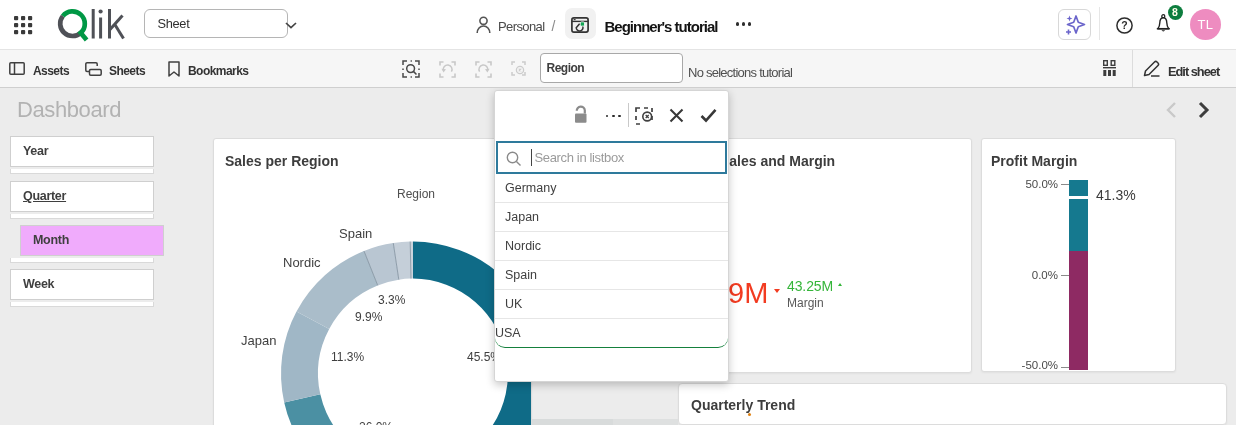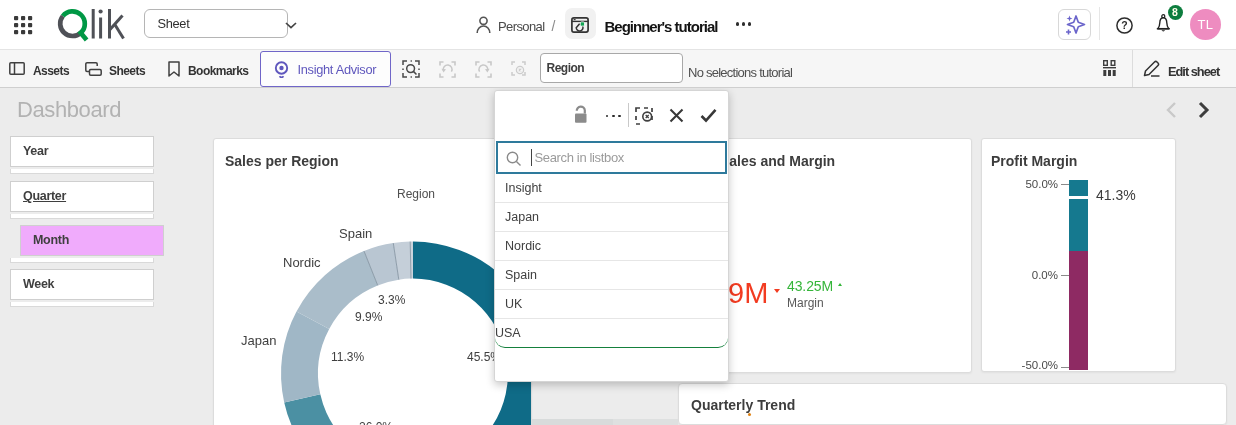--- a/index.html
+++ b/index.html
@@ -117,21 +117,21 @@
   </svg>
   <div class="abs" style="left:1px;top:50px;width:231px;height:33px;border:2px solid #2e7a9c;background:#fff;">
     <svg class="abs" style="left:8px;top:8px;" width="17" height="17" viewBox="0 0 17 17">
       <circle cx="6.5" cy="6.5" r="5.2" fill="none" stroke="#8a8a8a" stroke-width="1.4"></circle>
       <path d="M10.4 10.4 L14.5 14.5" stroke="#8a8a8a" stroke-width="1.4"></path>
     </svg>
     <div class="abs" style="left:33px;top:5.5px;width:1px;height:17px;background:#444;"></div>
     <div class="abs" style="left:36.5px;top:7px;font-size:13px;letter-spacing:-0.35px;color:#9b9b9b;">Search in listbox</div>
   </div>
   <div class="abs" style="left:0;top:84px;width:232.5px;">
-    <div style="height:27.5px;border-bottom:1px solid #e6e6e6;font-size:12.5px;color:#404040;line-height:27.5px;padding-left:10px;">Insight</div>
+    <div style="height:27.5px;border-bottom:1px solid #e6e6e6;font-size:12.5px;color:#404040;line-height:27.5px;padding-left:10px;">Germany</div>
     <div style="height:29px;border-bottom:1px solid #e6e6e6;font-size:12.5px;color:#404040;line-height:29px;padding-left:10px;">Japan</div>
     <div style="height:29px;border-bottom:1px solid #e6e6e6;font-size:12.5px;color:#404040;line-height:29px;padding-left:10px;">Nordic</div>
     <div style="height:29px;border-bottom:1px solid #e6e6e6;font-size:12.5px;color:#404040;line-height:29px;padding-left:10px;">Spain</div>
     <div style="height:29px;border-bottom:1px solid #e6e6e6;font-size:12.5px;color:#404040;line-height:29px;padding-left:10px;">UK</div>
     <div style="height:29px;border-bottom:1px solid #15803d;font-size:12.5px;color:#404040;line-height:29px;padding-left:0;border-radius:10px;">USA</div>
   </div>
 </div>
 
 <div class="abs" style="left:0;top:0;width:1236px;height:50px;background:#fff;border-bottom:1px solid #e4e4e4;">
 
@@ -224,28 +224,20 @@
     <path d="M4 9.5 L2 9.5 A1.2 1.2 0 0 1 0.8 8.3 L0.8 2 A1.2 1.2 0 0 1 2 0.8 L11 0.8 A1.2 1.2 0 0 1 12.2 2 L12.2 4" fill="none" stroke="#404040" stroke-width="1.5"></path>
     <rect x="4.5" y="7.5" width="11.7" height="5.7" rx="1.2" fill="none" stroke="#404040" stroke-width="1.5"></rect>
   </svg>
   <div class="abs" style="left:109px;top:14px;font-size:12px;font-weight:bold;letter-spacing:-0.55px;color:#333;">Sheets</div>
 
   <svg class="abs" style="left:167.5px;top:11px;" width="12" height="16" viewBox="0 0 12 16">
     <path d="M1 1 L11 1 L11 15 L6 11 L1 15 Z" fill="none" stroke="#404040" stroke-width="1.5" stroke-linejoin="round"></path>
   </svg>
   <div class="abs" style="left:188px;top:14px;font-size:12px;font-weight:bold;letter-spacing:-0.55px;color:#333;">Bookmarks</div>
 
-  <div class="abs" style="left:259.5px;top:0.5px;width:131px;height:36px;border:1px solid #7066c8;border-radius:3px;background:#fdfdfd;">
-    <svg class="abs" style="left:13px;top:9px;" width="15" height="17" viewBox="0 0 15 17">
-      <circle cx="7.5" cy="7" r="5.7" fill="none" stroke="#5f57bd" stroke-width="1.9"></circle>
-      <circle cx="7.5" cy="7" r="2.2" fill="#5f57bd"></circle>
-      <path d="M5.5 15.3 A2.4 2.4 0 0 0 9.5 15.3" fill="none" stroke="#5f57bd" stroke-width="1.6"></path>
-    </svg>
-    <div class="abs" style="left:37px;top:10px;font-size:12.8px;letter-spacing:-0.3px;color:#5f57bd;">Insight Advisor</div>
-  </div>
 
   <svg class="abs" style="left:401.5px;top:10px;" width="18" height="18" viewBox="0 0 18 18">
     <path d="M1 5 L1 1 L5 1 M9.5 1 M13 1 L17 1 L17 5 M17 9.5 M17 13 L17 17 L13 17 M9.5 17 M5 17 L1 17 L1 13 M1 9.5" fill="none" stroke="#4a4a4a" stroke-width="1.5"></path>
     <path d="M8.6 1 L9.9 1 M1 8.6 L1 9.9 M17 8.6 L17 9.9 M8.6 17 L9.9 17" stroke="#4a4a4a" stroke-width="1.5"></path>
     <circle cx="8.6" cy="8.6" r="3.9" fill="none" stroke="#484848" stroke-width="1.5"></circle>
     <path d="M11.4 11.4 L14.5 14.5" stroke="#484848" stroke-width="1.5"></path>
   </svg>
 
   <svg class="abs" style="left:438.5px;top:10.5px;" width="17" height="17" viewBox="0 0 17 17">
     <path d="M1 4.5 L1 1 L4.5 1 M12.5 1 L16 1 L16 4.5 M16 12.5 L16 16 L12.5 16 M4.5 16 L1 16 L1 12.5" fill="none" stroke="#c8c8c8" stroke-width="1.6"></path>

